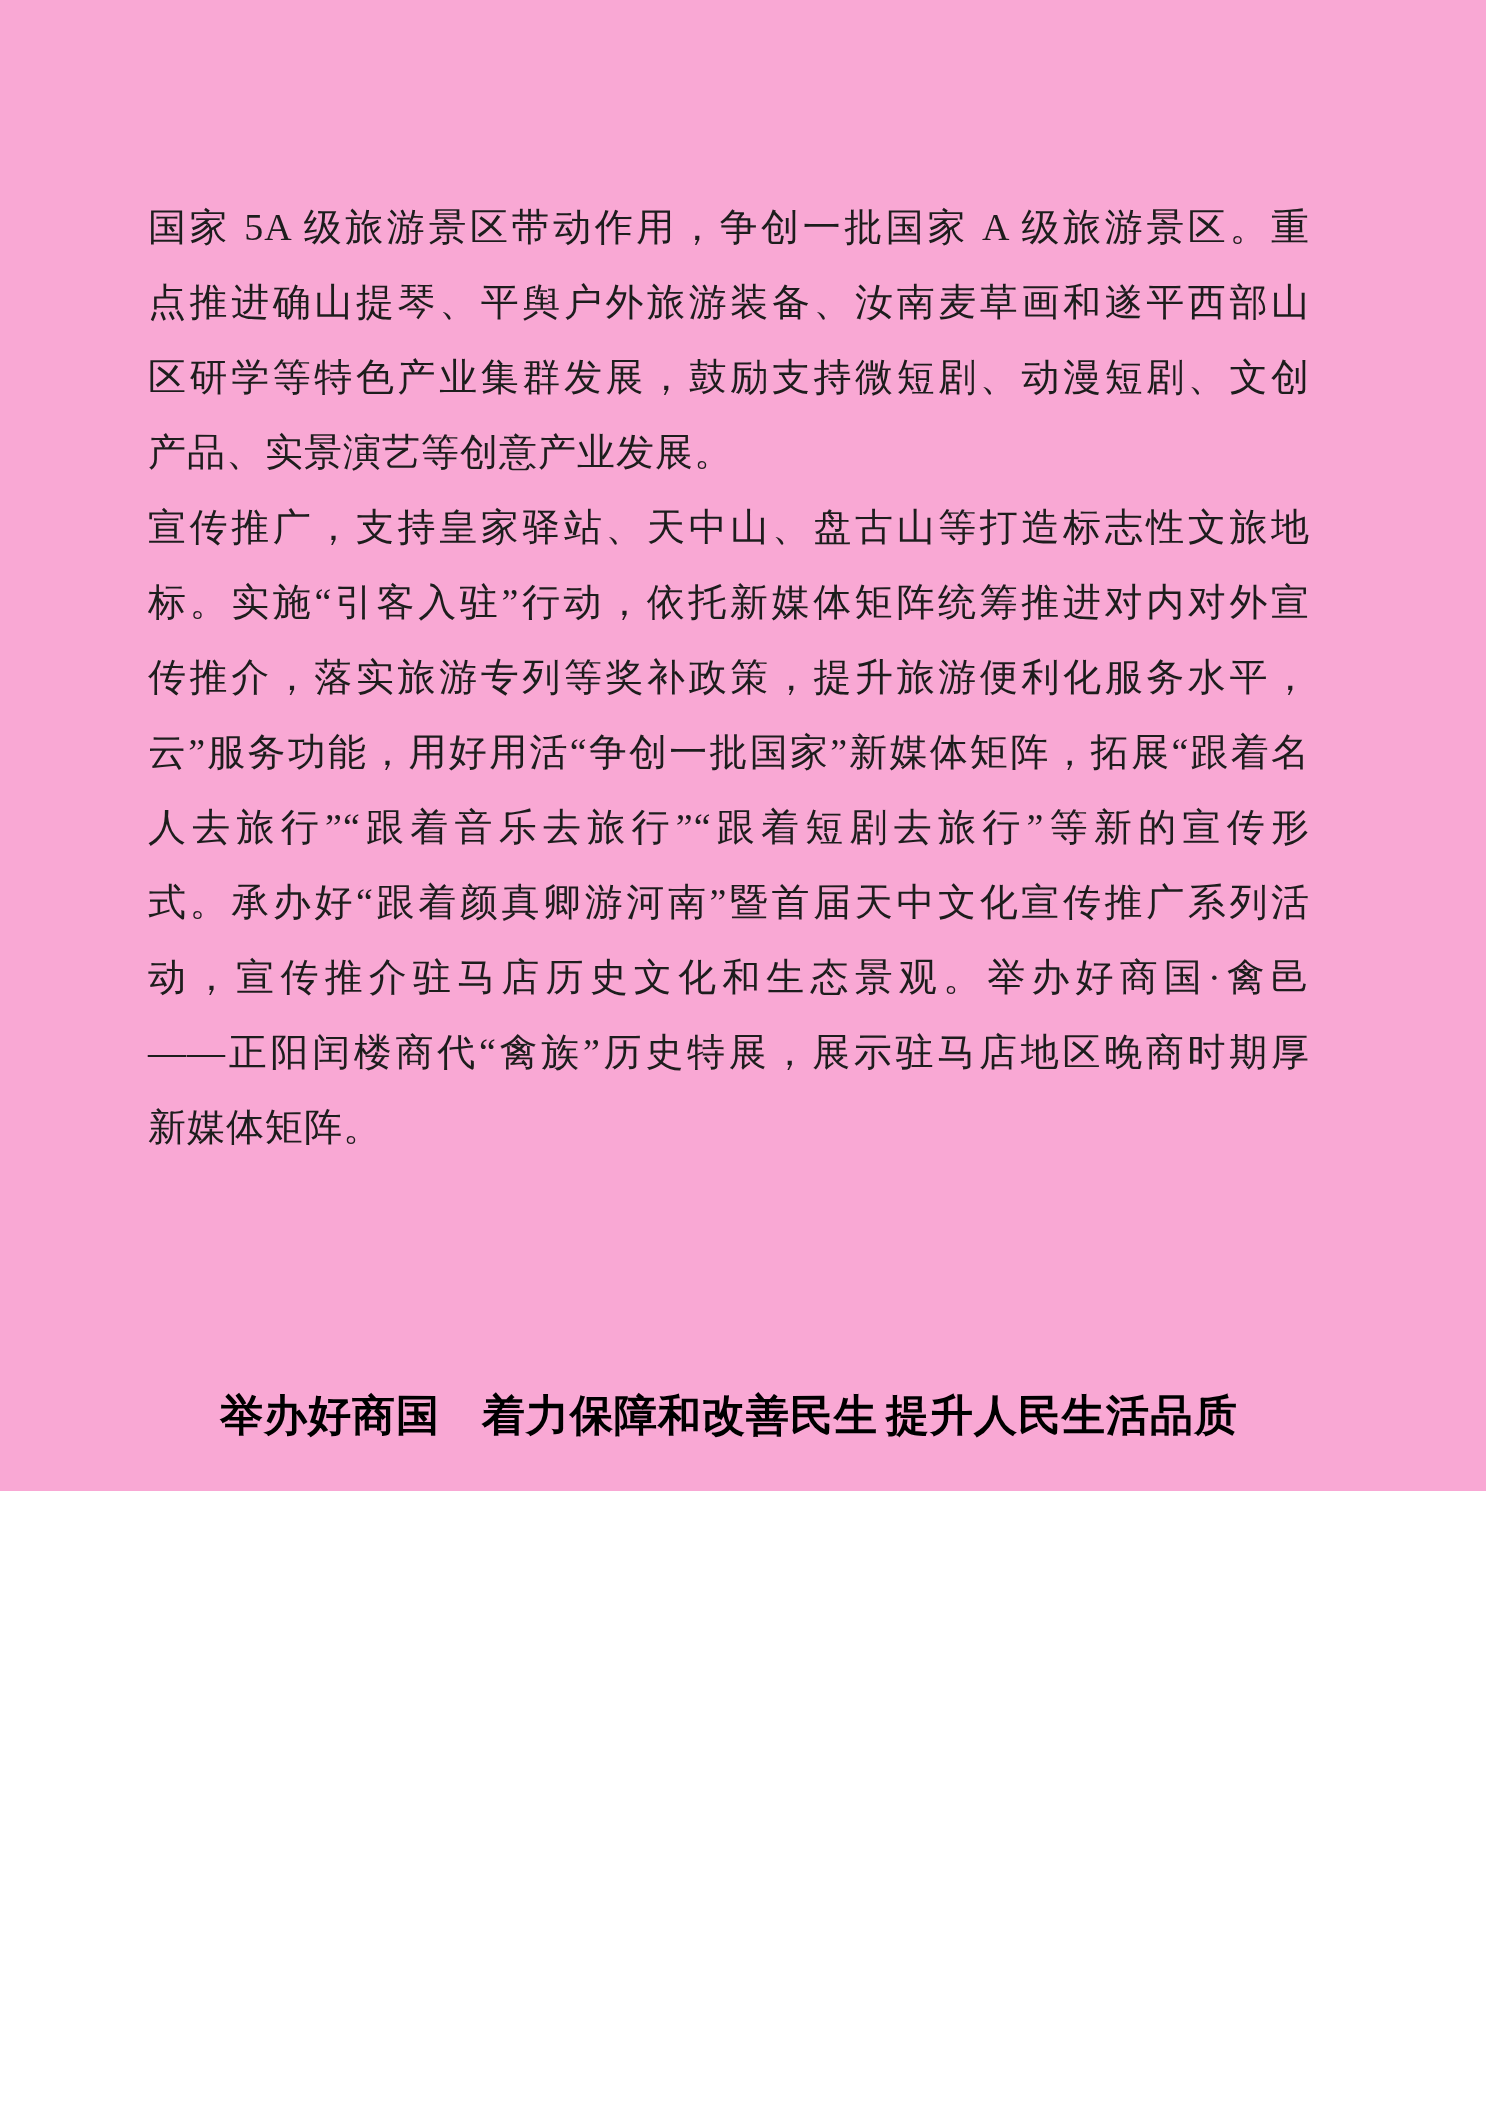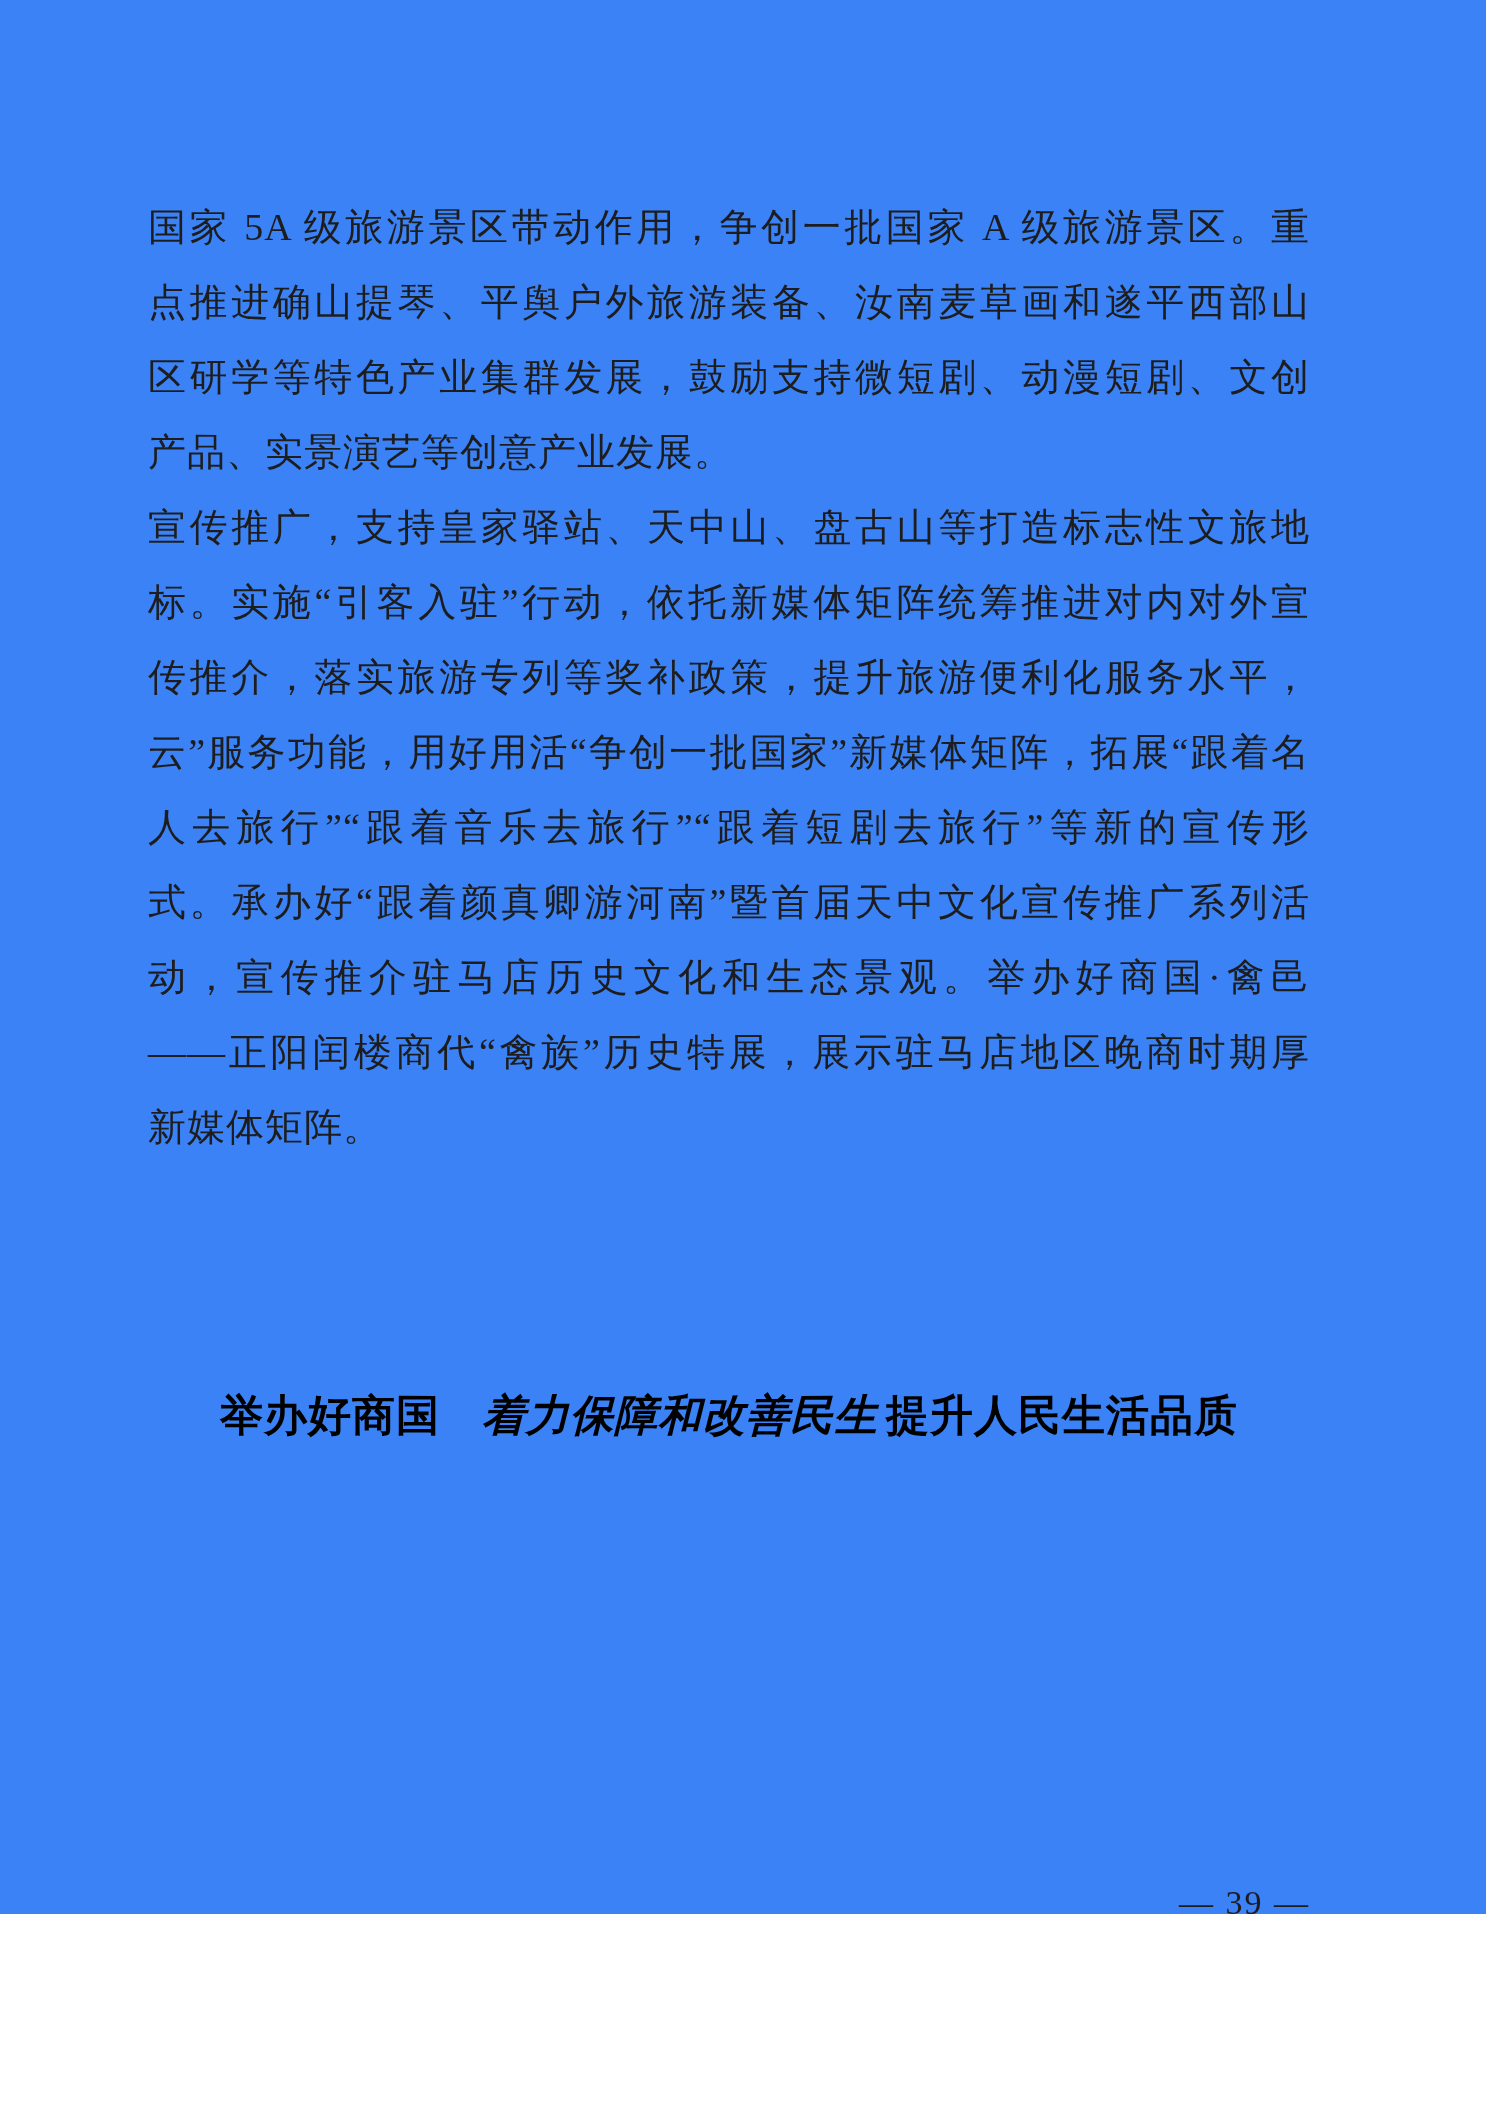--- a/index.html
+++ b/index.html
@@ -3,22 +3,22 @@
 <meta charset="utf-8">
 <style>
   html, body {
     margin: 0;
     padding: 0;
     background: #ffffff;
   }
   .page {
     position: relative;
     width: 1486px;
-    height: 1914px;
-    background: #3b82f6;
+    height: 1491px;
+    background: #f9a8d4;
     color: #1d1d1d;
     font-family: "Liberation Serif", "DejaVu Serif", serif;
     overflow: hidden;
   }
   .body-block {
     position: absolute;
     left: 148px;
     width: 1162px;
   }
   .block-top { top: 190px; }
@@ -53,21 +53,21 @@
     font-weight: 700;
     font-size: 43px;
     line-height: 66px;
     color: #000000;
     letter-spacing: 1px;
   }
   .chapter-heading .seg {
     display: inline-block;
   }
   .chapter-heading .gap-large { margin-right: 42px; }
-  .chapter-heading .gap-small { margin-right: 8px; font-style: italic; }
+  .chapter-heading .gap-small { margin-right: 8px; }
   .page-number {
     position: absolute;
     top: 1878px;
     right: 176px;
     font-size: 34px;
     line-height: 50px;
     font-family: "Liberation Serif", "DejaVu Serif", serif;
     color: #1d1d1d;
     letter-spacing: 2px;
   }

